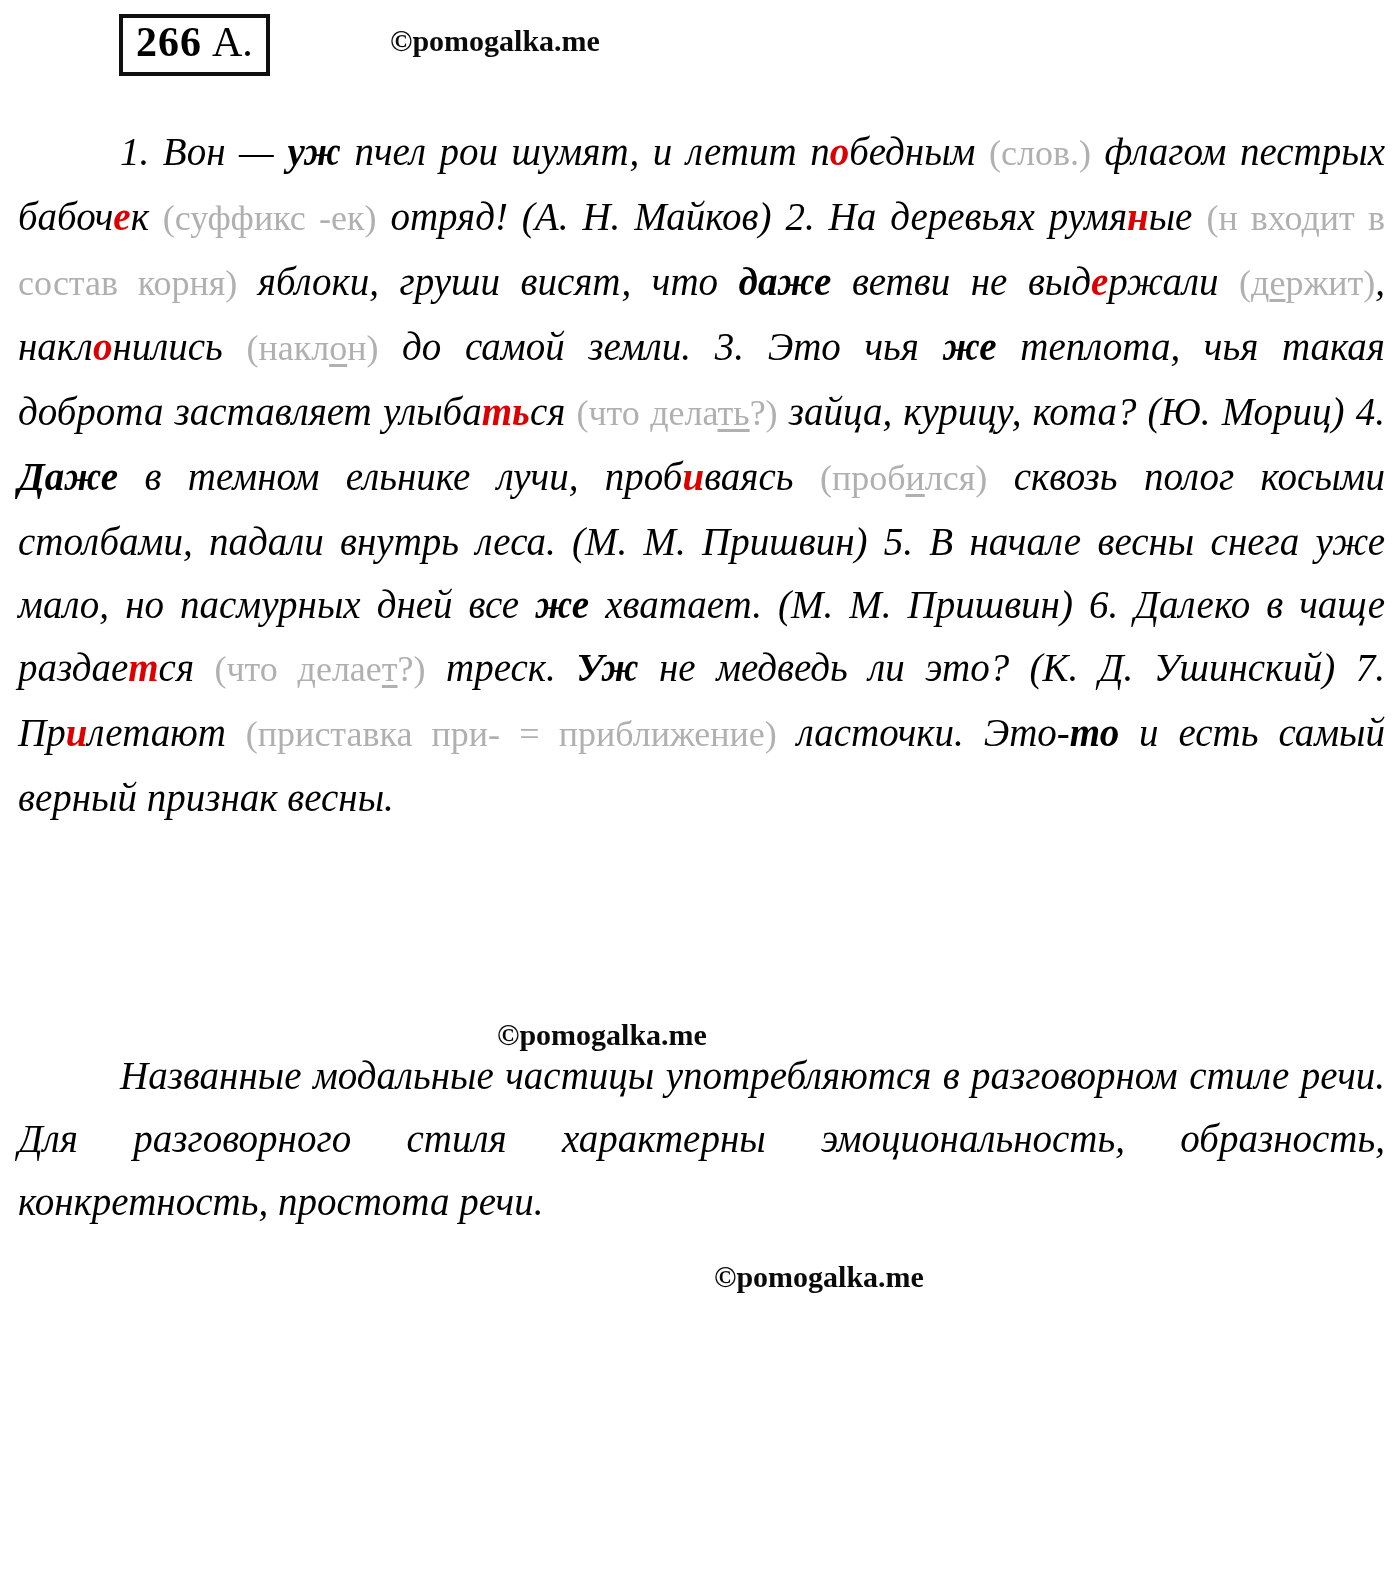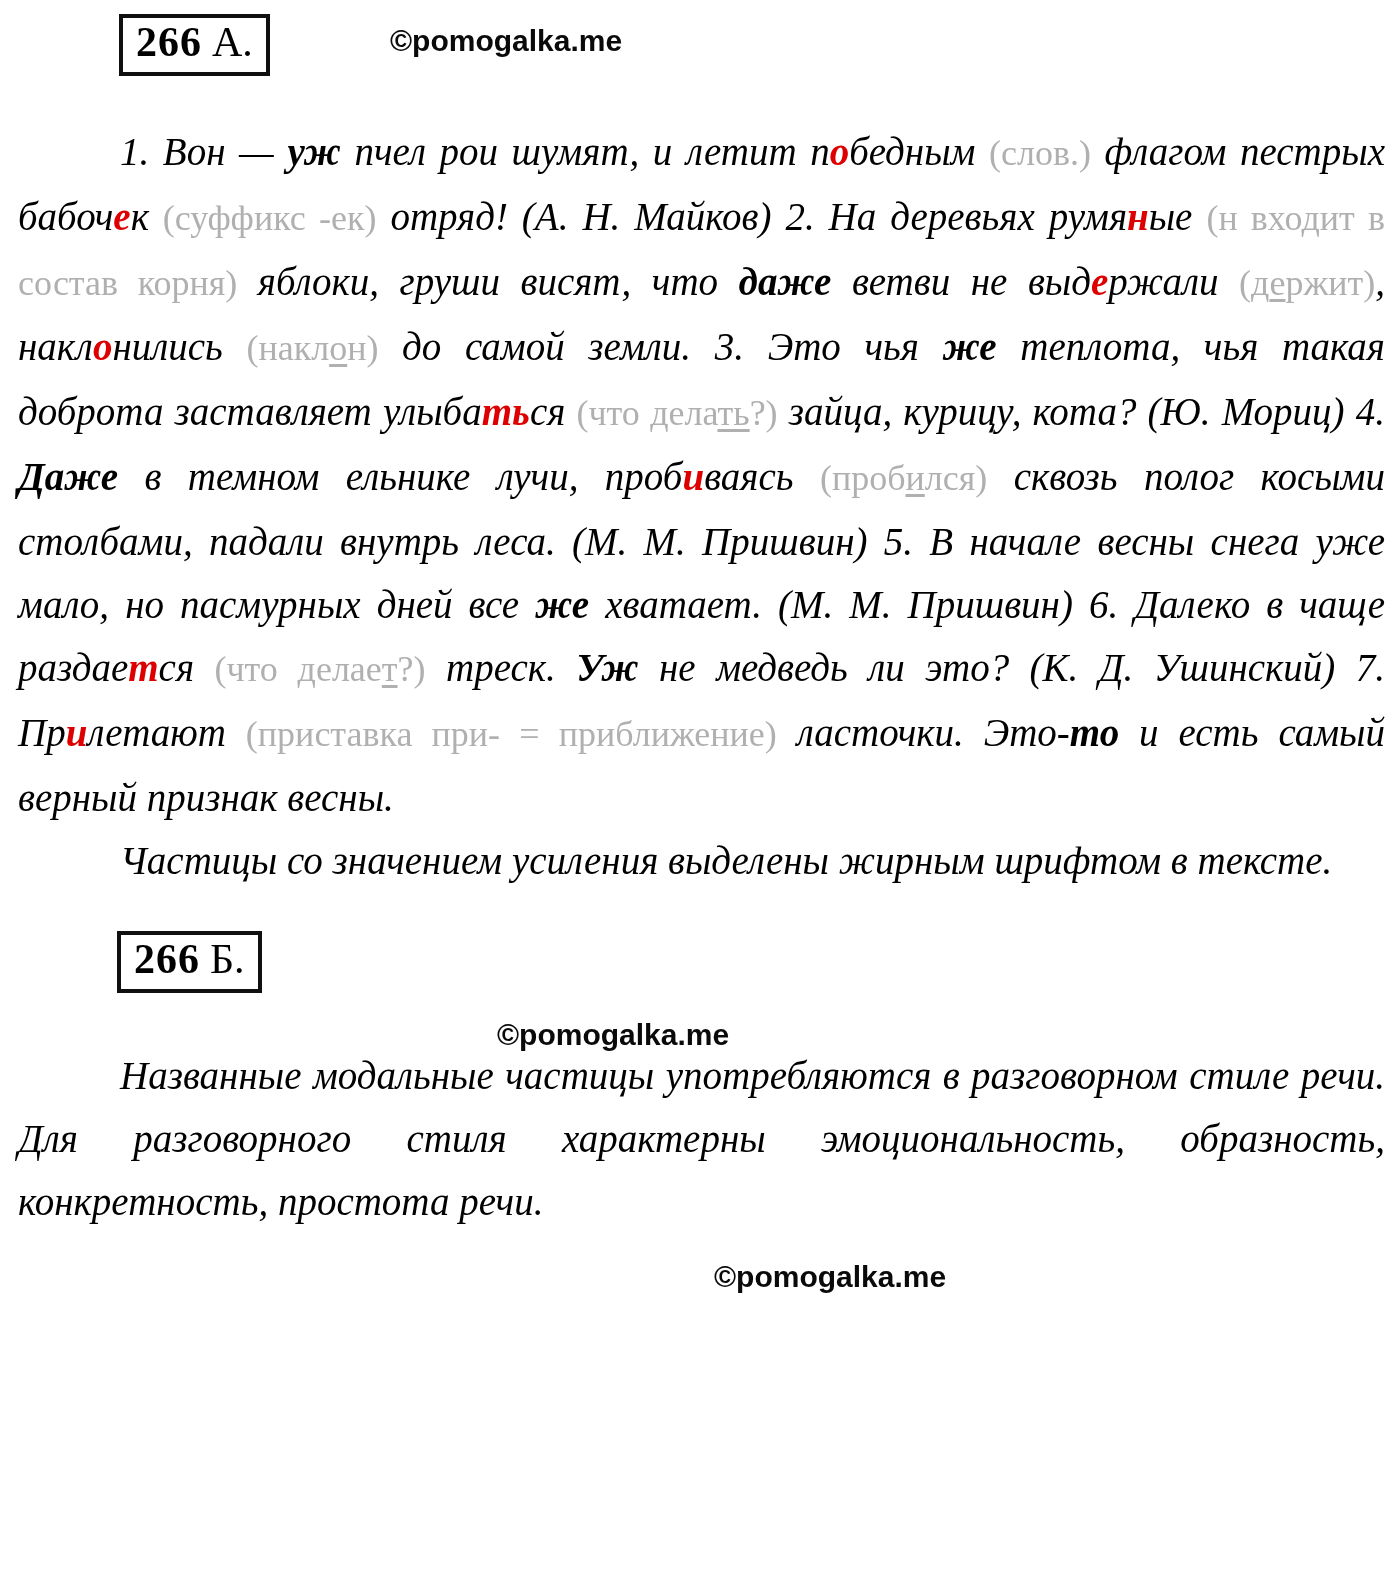--- a/index.html
+++ b/index.html
@@ -22,21 +22,21 @@
     font-style: normal;
   }
   .ex-num { font-weight: 700; font-size: 42px; letter-spacing: 1px; }
   .ex-letter { font-weight: 400; font-size: 42px; margin-left: 10px; }
   .box-a { left: 119px; top: 14px; }
   .box-b { left: 117px; top: 931px; }
   .box-c { left: 125px; top: 1308px; }
   
   .watermark {
     position: absolute;
-    font-family: Liberation Sans, sans-serif;
+    font-family: Liberation Serif, serif;
     font-weight: 700;
     font-size: 30px;
     color: #0a0a0a;
     white-space: nowrap;
   }
   .wm-1 { left: 390px; top: 24px; }
   .wm-2 { left: 497px; top: 1018px; }
   .wm-3 { left: 714px; top: 1260px; }
   
   .text-col { position: absolute; left: 18px; width: 1367px; }
@@ -67,26 +67,22 @@
 <body>
 
 <div class="page">
 
   <div class="ex-box box-a">
     <span class="ex-num">266</span><span class="ex-letter">А.</span>
   </div>
   <div class="watermark wm-1">©pomogalka.me</div>
   <div class="text-col col-a">
     <p class="para"><span class="seg-n">1. Вон — </span><span class="seg-b">уж</span><span class="seg-n"> пчел рои шумят, и летит п</span><span class="seg-r">о</span><span class="seg-n">бедным </span><span class="seg-g">(слов.)</span><span class="seg-n"> флагом пестрых бабоч</span><span class="seg-r">е</span><span class="seg-n">к </span><span class="seg-g">(суффикс -ек)</span><span class="seg-n"> отряд! (А. Н. Майков) 2. На деревьях румя</span><span class="seg-r">н</span><span class="seg-n">ые </span><span class="seg-g">(н входит в состав корня)</span><span class="seg-n"> яблоки, груши висят, что </span><span class="seg-b">даже</span><span class="seg-n"> ветви не выд</span><span class="seg-r">е</span><span class="seg-n">ржали </span><span class="seg-g">(д</span><span class="seg-gu">е</span><span class="seg-g">ржит)</span><span class="seg-n">, накл</span><span class="seg-r">о</span><span class="seg-n">нились </span><span class="seg-g">(накл</span><span class="seg-gu">о</span><span class="seg-g">н)</span><span class="seg-n"> до самой земли. 3. Это чья </span><span class="seg-b">же</span><span class="seg-n"> теплота, чья такая доброта заставляет улыба</span><span class="seg-r">ть</span><span class="seg-n">ся </span><span class="seg-g">(что дела</span><span class="seg-gu">ть</span><span class="seg-g">?)</span><span class="seg-n"> зайца, курицу, кота? (Ю. Мориц) 4. </span><span class="seg-b">Даже</span><span class="seg-n"> в темном ельнике лучи, проб</span><span class="seg-r">и</span><span class="seg-n">ваясь </span><span class="seg-g">(проб</span><span class="seg-gu">и</span><span class="seg-g">лся)</span><span class="seg-n"> сквозь полог косыми столбами, падали внутрь леса. (М. М. Пришвин) 5. В начале весны снега уже мало, но пасмурных дней все </span><span class="seg-b">же</span><span class="seg-n"> хватает. (М. М. Пришвин) 6. Далеко в чаще раздае</span><span class="seg-r">т</span><span class="seg-n">ся </span><span class="seg-g">(что делае</span><span class="seg-gu">т</span><span class="seg-g">?)</span><span class="seg-n"> треск. </span><span class="seg-b">Уж</span><span class="seg-n"> не медведь ли это? (К. Д. Ушинский) 7. Пр</span><span class="seg-r">и</span><span class="seg-n">летают </span><span class="seg-g">(приставка при- = приближение)</span><span class="seg-n"> ласточки. Это-</span><span class="seg-b">то</span><span class="seg-n"> и есть самый верный признак весны.</span></p>
-    <p class="para"><span class="seg-n">Частицы со значением усиления выделены жирным шрифтом в тексте.</span></p>
   </div>
 
-  <div class="ex-box box-b">
-    <span class="ex-num">266</span><span class="ex-letter">Б.</span>
-  </div>
   <div class="watermark wm-2">©pomogalka.me</div>
   <div class="text-col col-b">
     <p class="para"><span class="seg-n">Названные модальные частицы употребляются в разговорном стиле речи. Для разговорного стиля характерны эмоциональность, образность, конкретность, простота речи.</span></p>
   </div>
 
   <div class="watermark wm-3">©pomogalka.me</div>
 
 </div>
 
 </body></html>

